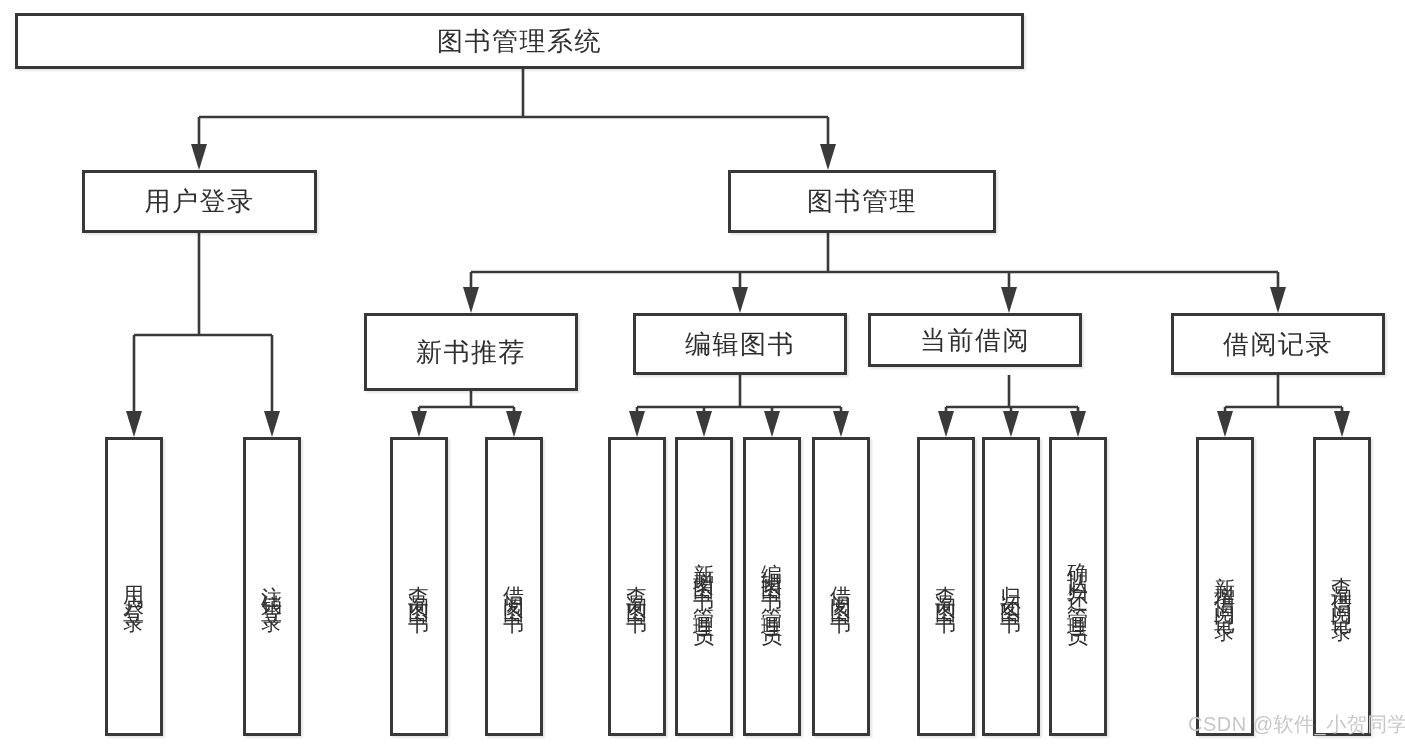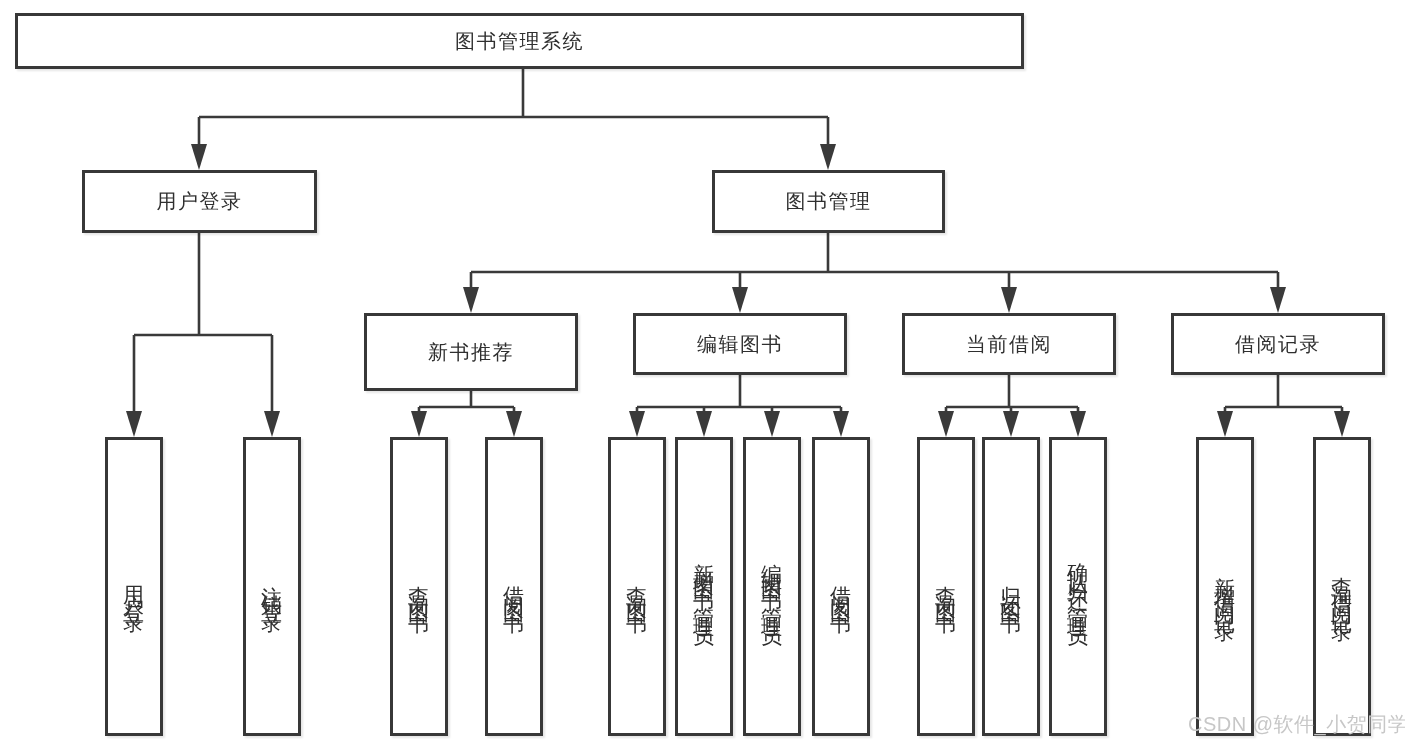--- a/index.html
+++ b/index.html
@@ -34,21 +34,21 @@
     position:absolute;
     background:#fff;
     border:3px solid var(--border);
     box-shadow:2px 2px 2px rgba(0,0,0,0.10);
     display:flex;
     align-items:center;
     justify-content:center;
     color:var(--text);
   }
   .node .h-label{
-    font-size:20px;
+    font-size:26px;
     letter-spacing:1.5px;
     white-space:nowrap;
   }
   .leaf .v-label{
     writing-mode:vertical-rl;
     text-orientation:mixed;
     font-size:21px;
     letter-spacing:9px;
     line-height:1;
     white-space:nowrap;
@@ -119,31 +119,31 @@
     </g>
   </svg>
 
   <div class="node" style="left:15px;top:13px;width:1009px;height:56px;">
     <span class="h-label">图书管理系统</span>
   </div>
 
   <div class="node" style="left:82px;top:170px;width:235px;height:63px;">
     <span class="h-label">用户登录</span>
   </div>
-  <div class="node" style="left:712px;top:170px;width:233px;height:63px;">
+  <div class="node" style="left:728px;top:170px;width:268px;height:63px;">
     <span class="h-label">图书管理</span>
   </div>
 
   <div class="node" style="left:364px;top:313px;width:214px;height:78px;">
     <span class="h-label">新书推荐</span>
   </div>
   <div class="node" style="left:633px;top:313px;width:214px;height:62px;">
     <span class="h-label">编辑图书</span>
   </div>
-  <div class="node" style="left:902px;top:313px;width:214px;height:62px;">
+  <div class="node" style="left:868px;top:313px;width:214px;height:54px;">
     <span class="h-label">当前借阅</span>
   </div>
   <div class="node" style="left:1171px;top:313px;width:214px;height:62px;">
     <span class="h-label">借阅记录</span>
   </div>
 
   <div class="node leaf" style="left:105px;top:437px;width:58px;height:299px;">
     <span class="v-label">用户登录</span>
   </div>
   <div class="node leaf" style="left:243px;top:437px;width:58px;height:299px;">

